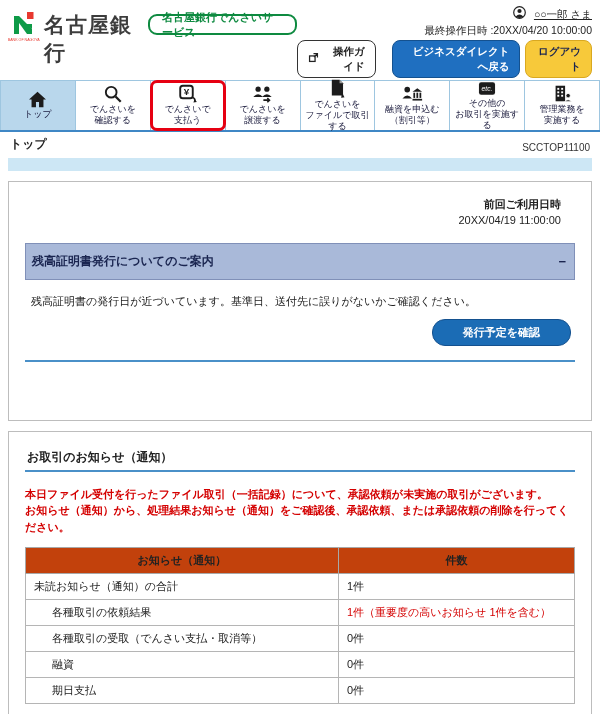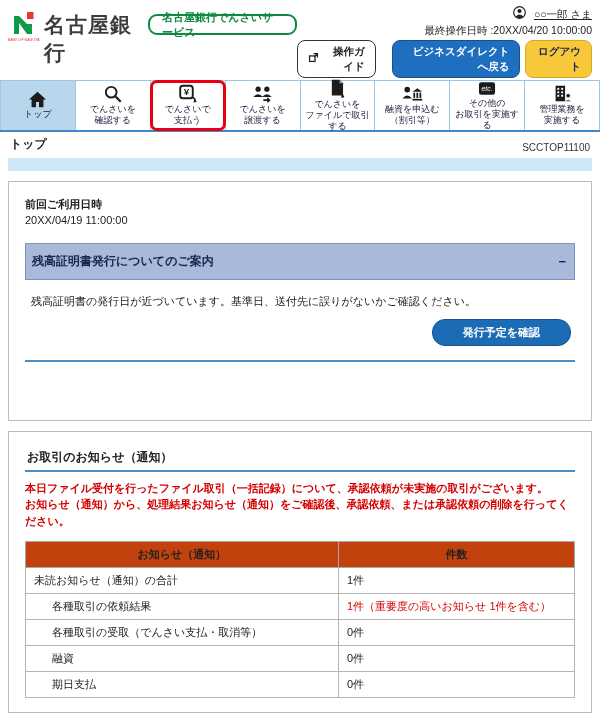--- a/index.html
+++ b/index.html
@@ -42,42 +42,42 @@
   .nav-label { font-size: 9px; color: #1a1a3c; text-align: center; line-height: 1.2; }
   .nav-hl { position: absolute; inset: -1px; border: 3px solid #e60012; border-radius: 7px; pointer-events: none; }
   .nav-icon svg { display: block; }
   
   .crumb-row { display: flex; justify-content: space-between; align-items: flex-end; padding: 4px 10px 3px; }
   .crumb { font-size: 12px; font-weight: bold; color: #222; }
   .screen-id { font-size: 10px; color: #333; }
   .blue-bar { height: 13px; background: #cde7f5; margin: 2px 8px 0; }
   
   .panel { margin: 10px 8px; border: 1px solid #bdbdbd; background: #fff; padding: 14px 16px; }
-  .last-login { text-align: left; line-height: 1.5; margin-right: 14px; }
+  .last-login { text-align: right; line-height: 1.5; margin-right: 14px; }
   .last-login .lbl { font-weight: bold; }
   .sec-heading { font-size: 12px; font-weight: bold; color: #222; border-bottom: 2px solid #4a90c8; padding: 3px 2px 4px; }
   .panel1 .sec-heading { margin-top: 16px; }
   .notice-banner {
     margin-top: 14px; background: #a9b9d9; border: 1px solid #8090b8;
     display: flex; justify-content: space-between; align-items: center;
     padding: 9px 6px; cursor: pointer;
   }
   .notice-banner .t { font-weight: bold; font-size: 12px; color: #1a2550; }
   .notice-banner .minus { font-weight: bold; font-size: 13px; color: #1a2550; padding: 0 2px; }
   .notice-body { margin: 14px 6px 10px; }
   .btn-right-row { text-align: right; margin: 0 4px 0; }
   .btn-blue {
     background: #1b6cb5; color: #fff; border: 1px solid #14518f; border-radius: 13px;
     font-size: 11px; font-weight: bold; padding: 5px 30px; cursor: pointer;
     font-family: "Liberation Sans", sans-serif;
   }
   .blue-sep { border-bottom: 2px solid #4a90c8; margin-top: 14px; }
   .panel1-spacer { height: 44px; }
   
-  .warn-text { color: #d40000; font-weight: bold; line-height: 1.5; margin: 8px 0 12px; }
+  .warn-text { color: #d40000; font-weight: bold; line-height: 1.5; margin: 14px 0 12px; }
   table.notice-table { width: 100%; border-collapse: collapse; }
   .notice-table th {
     background: #c2410c; border: 1px solid #a8a8a8; font-weight: bold;
     text-align: center; padding: 5px 4px; font-size: 11px;
   }
   .notice-table td { border: 1px solid #b5b5b5; padding: 5px 8px; font-size: 11px; }
   .notice-table td.indent { padding-left: 26px; }
   .notice-table .col-label { width: 57%; }
   .notice-table td.red { color: #d40000; }
 </style>

